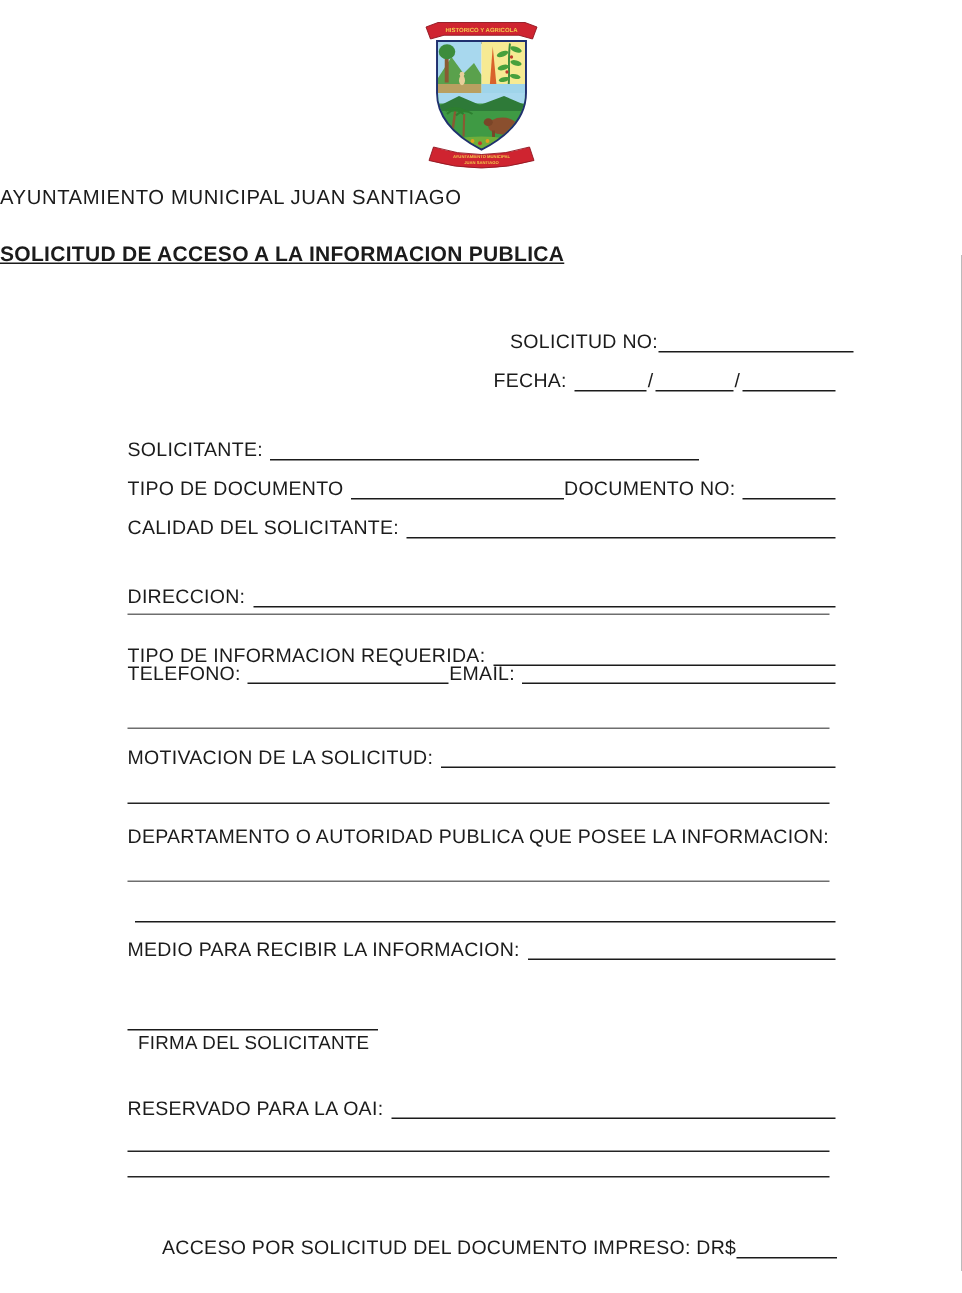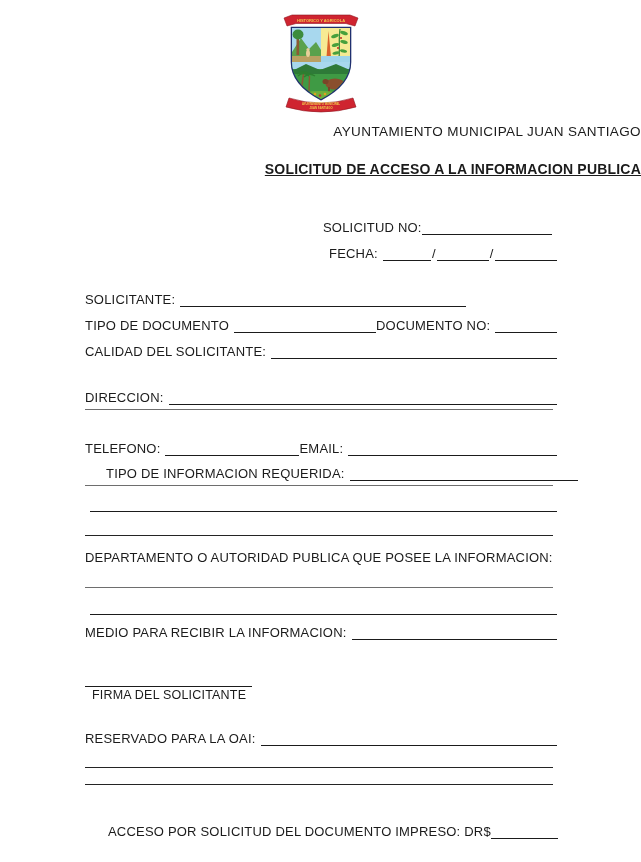--- a/index.html
+++ b/index.html
@@ -6,21 +6,21 @@
   .page{
     position:relative;
     width:641px;height:862px;
     background:#ffffff;
     font-family:"Liberation Sans", sans-serif;
     color:#1b1b1b;
     overflow:hidden;
     margin:0 auto;
   }
   .abs{position:absolute;}
-  .center{left:0;width:641px;text-align:right;}
+  .center{left:0;width:641px;text-align:left;}
   .org-title{top:124px;font-size:13.5px;letter-spacing:.4px;}
   .form-title{top:161px;font-size:14px;font-weight:bold;letter-spacing:.2px;text-decoration:underline;}
   .row{
     position:absolute;
     display:flex;align-items:flex-end;
     height:17px;font-size:13px;letter-spacing:.2px;white-space:nowrap;
   }
   .lbl{flex:0 0 auto;}
   .gap{flex:0 0 5px;}
   .blank{
@@ -96,21 +96,21 @@
     <g>
       <path d="M7,86 Q39,96 71,86 L74,95 Q39,105 4,95 Z" fill="#cf2430" stroke="#8e1520" stroke-width="0.6"></path>
       <text x="39" y="93.4" text-anchor="middle" font-size="2.8" font-weight="bold" fill="#f2c94c" font-family="Liberation Sans, sans-serif">AYUNTAMIENTO MUNICIPAL</text>
       <text x="39" y="97" text-anchor="middle" font-size="2.8" font-weight="bold" fill="#f2c94c" font-family="Liberation Sans, sans-serif">JUAN SANTIAGO</text>
     </g>
   </svg>
 
   <div class="abs center org-title">AYUNTAMIENTO MUNICIPAL JUAN SANTIAGO</div>
   <div class="abs center form-title">SOLICITUD DE ACCESO A LA INFORMACION PUBLICA</div>
 
-  <div class="row" style="left:323px;top:218px;width:229px;">
+  <div class="row" style="left:340px;top:218px;width:229px;">
     <span class="lbl">SOLICITUD NO:</span>
     <span class="blank"></span>
   </div>
   <div class="row" style="left:329px;top:244px;width:228px;">
     <span class="lbl">FECHA:</span>
     <span class="gap"></span>
     <span class="blank fx" style="width:48px;"></span>
     <span class="slash">/</span>
     <span class="blank fx" style="width:52px;"></span>
     <span class="slash">/</span>
@@ -148,29 +148,30 @@
 
   <div class="row" style="left:85px;top:439px;width:472px;">
     <span class="lbl">TELEFONO:</span>
     <span class="gap"></span>
     <span class="blank fx" style="width:134px;"></span>
     <span class="lbl">EMAIL:</span>
     <span class="gap"></span>
     <span class="blank"></span>
   </div>
 
-  <div class="row" style="left:85px;top:464px;width:472px;margin-left:21px;">
+  <div class="row" style="left:85px;top:427px;width:472px;">
     <span class="lbl">TIPO DE INFORMACION REQUERIDA:</span>
     <span class="gap"></span>
     <span class="blank"></span>
   </div>
 
   <div class="hline" style="top:485px;"></div>
 
   <div class="row" style="left:85px;top:495px;width:472px;">
+    <span class="lbl">MOTIVACION DE LA SOLICITUD:</span>
     <span class="gap"></span>
     <span class="blank"></span>
   </div>
 
   <div class="hline dark" style="top:535px;"></div>
 
   <div class="row" style="left:85px;top:548px;width:472px;">
     <span class="lbl">DEPARTAMENTO O AUTORIDAD PUBLICA QUE POSEE LA INFORMACION:</span>
   </div>
 

